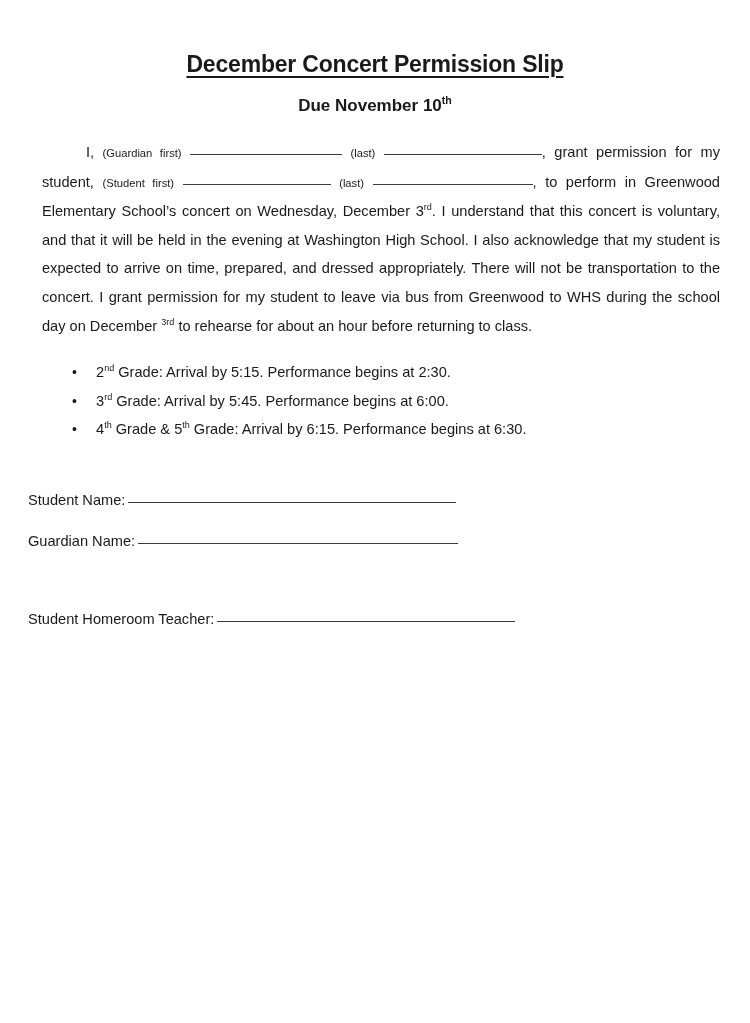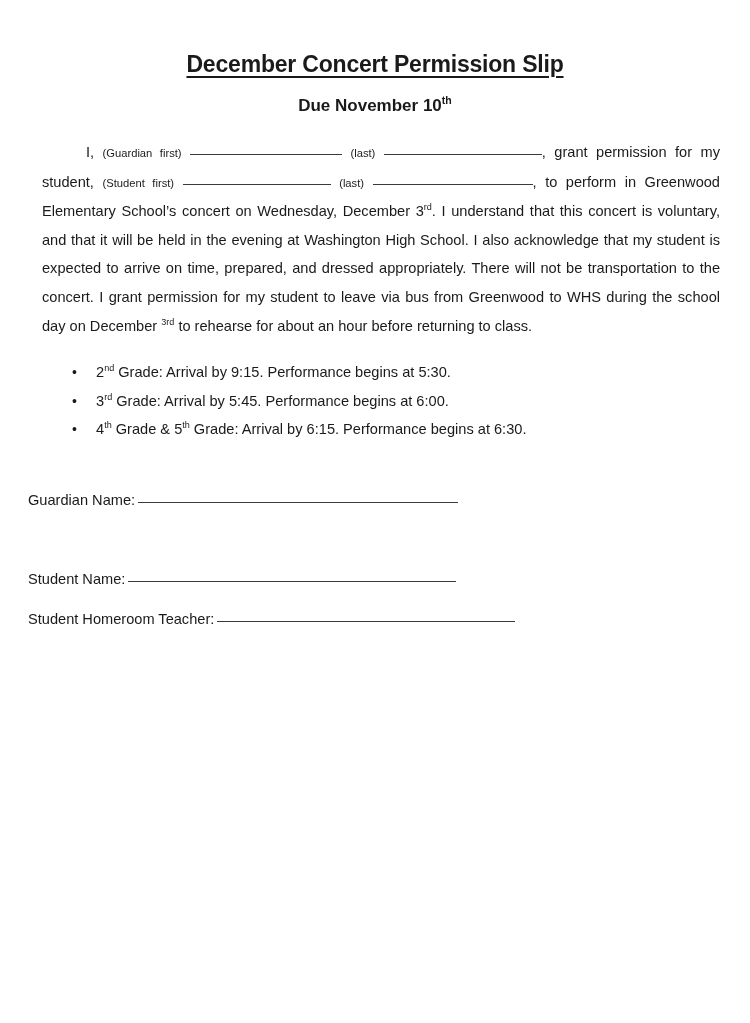--- a/index.html
+++ b/index.html
@@ -163,34 +163,34 @@
     <p><span class="indent"></span><span>I,</span> <span class="small-label">(Guardian first)</span> <span class="blank b-first"></span> <span class="small-label">(last)</span> <span class="blank b-last"></span><span>, grant permission for my</span>
     <span>student,</span> <span class="small-label">(Student first)</span> <span class="blank b-sfirst"></span> <span class="small-label">(last)</span> <span class="blank b-slast"></span><span>, to perform in Greenwood</span>
     <span>Elementary School’s concert on Wednesday, December 3</span><sup>rd</sup><span>. I understand that this concert is voluntary, and that it will be held in the evening at Washington High School. I also acknowledge that my student is expected to arrive on time, prepared, and dressed appropriately. There will not be transportation to the concert. I grant permission for my student to leave via bus from Greenwood to WHS during the school day on December </span><sup>3rd</sup><span> to rehearse for about an hour before returning to class.</span></p>
   </div>
 
 
 
 
   <ul class="times-list">
     <li>
-      <span class="bullet">•</span><span>2</span><sup>nd</sup><span> Grade: Arrival by 9:15. Performance begins at 5:30.</span>
+      <span class="bullet">•</span><span>2</span><sup>nd</sup><span> Grade: Arrival by 5:15. Performance begins at 2:30.</span>
     </li>
     <li>
       <span class="bullet">•</span><span>3</span><sup>rd</sup><span> Grade: Arrival by 5:45. Performance begins at 6:00.</span>
     </li>
     <li>
       <span class="bullet">•</span><span>4</span><sup>th</sup><span> Grade &amp; 5</span><sup>th</sup><span> Grade: Arrival by 6:15. Performance begins at 6:30.</span>
     </li>
   </ul>
 
   <div class="sig-area">
 
 
+    <div class="sig-row"><span>Student Name:</span><span class="fill w-sname"></span></div>
+
     <div class="sig-row gap-after"><span>Guardian Name:</span><span class="fill w-gname"></span></div>
-
-    <div class="sig-row"><span>Student Name:</span><span class="fill w-sname"></span></div>
 
     <div class="sig-row"><span>Student Homeroom Teacher:</span><span class="fill w-teacher"></span></div>
 
   </div>
 
 </div>
 
 </body></html>

